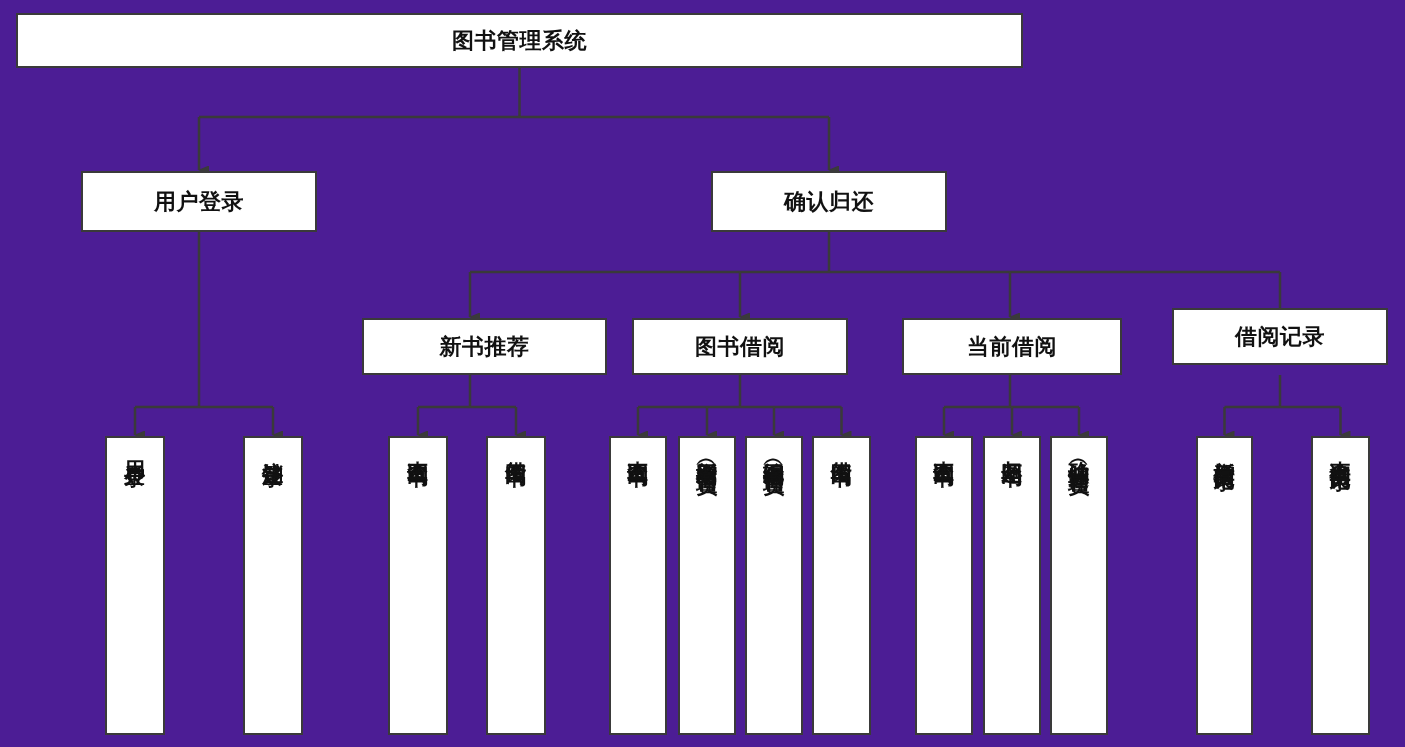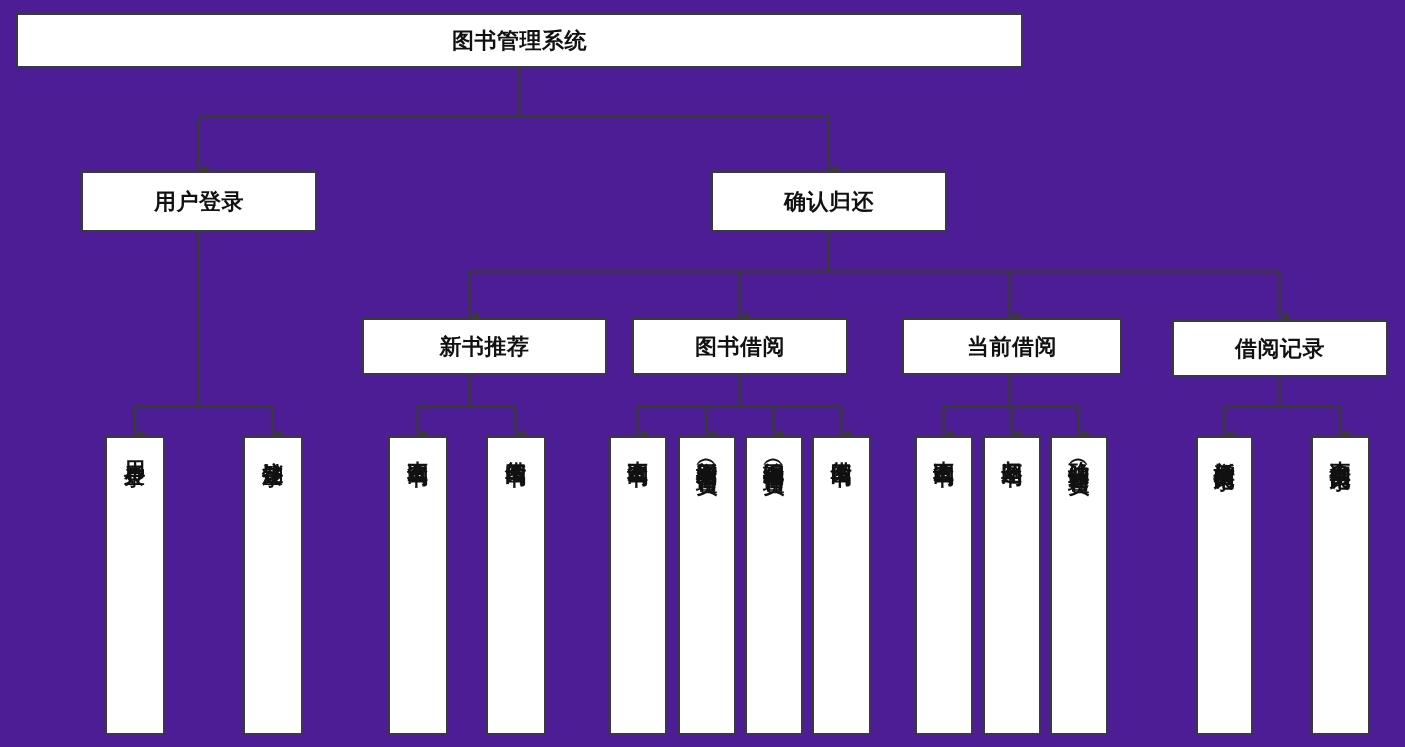--- a/index.html
+++ b/index.html
@@ -132,21 +132,21 @@
       </div>
       <div class="node horizontal" style="left: 362px; top: 318px; width: 245px; height: 57px; border-color: rgb(58, 58, 58); background: rgb(255, 255, 255); color: rgb(17, 17, 17);">
         <span class="label">新书推荐</span>
       </div>
       <div class="node horizontal" style="left: 632px; top: 318px; width: 216px; height: 57px; border-color: rgb(58, 58, 58); background: rgb(255, 255, 255); color: rgb(17, 17, 17);">
         <span class="label">图书借阅</span>
       </div>
       <div class="node horizontal" style="left: 902px; top: 318px; width: 220px; height: 57px; border-color: rgb(58, 58, 58); background: rgb(255, 255, 255); color: rgb(17, 17, 17);">
         <span class="label">当前借阅</span>
       </div>
-      <div class="node horizontal" style="left: 1172px; top: 320px; width: 216px; height: 57px; border-color: rgb(58, 58, 58); background: rgb(255, 255, 255); color: rgb(17, 17, 17);">
+      <div class="node horizontal" style="left: 1172px; top: 308px; width: 216px; height: 57px; border-color: rgb(58, 58, 58); background: rgb(255, 255, 255); color: rgb(17, 17, 17);">
         <span class="label">借阅记录</span>
       </div>
       <div class="node vertical" style="left: 105px; top: 436px; width: 60px; height: 299px; border-color: rgb(58, 58, 58); background: rgb(255, 255, 255); color: rgb(17, 17, 17);">
         <span class="label">用户登录</span>
       </div>
       <div class="node vertical" style="left: 243px; top: 436px; width: 60px; height: 299px; border-color: rgb(58, 58, 58); background: rgb(255, 255, 255); color: rgb(17, 17, 17);">
         <span class="label">注销登录</span>
       </div>
       <div class="node vertical" style="left: 388px; top: 436px; width: 60px; height: 299px; border-color: rgb(58, 58, 58); background: rgb(255, 255, 255); color: rgb(17, 17, 17);">
         <span class="label">查询图书</span>

